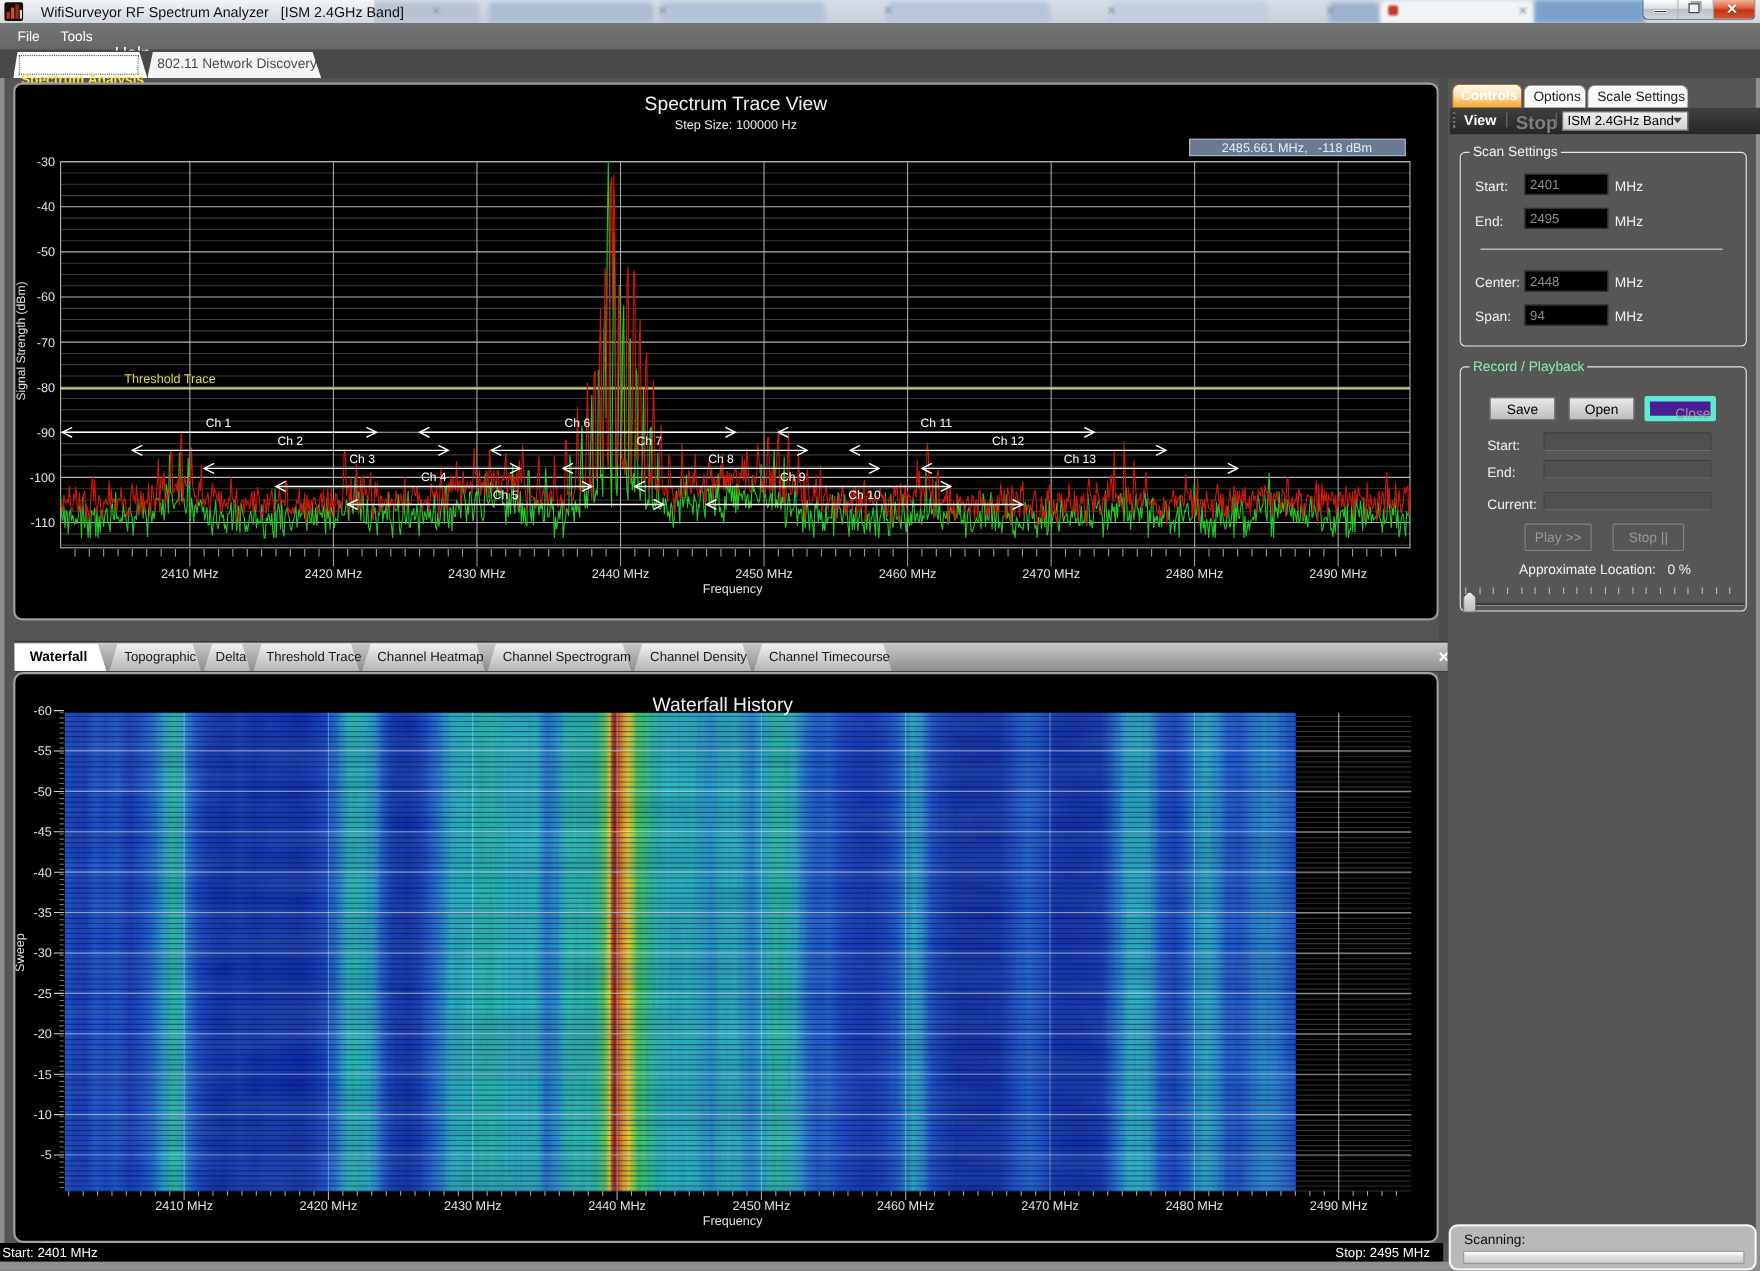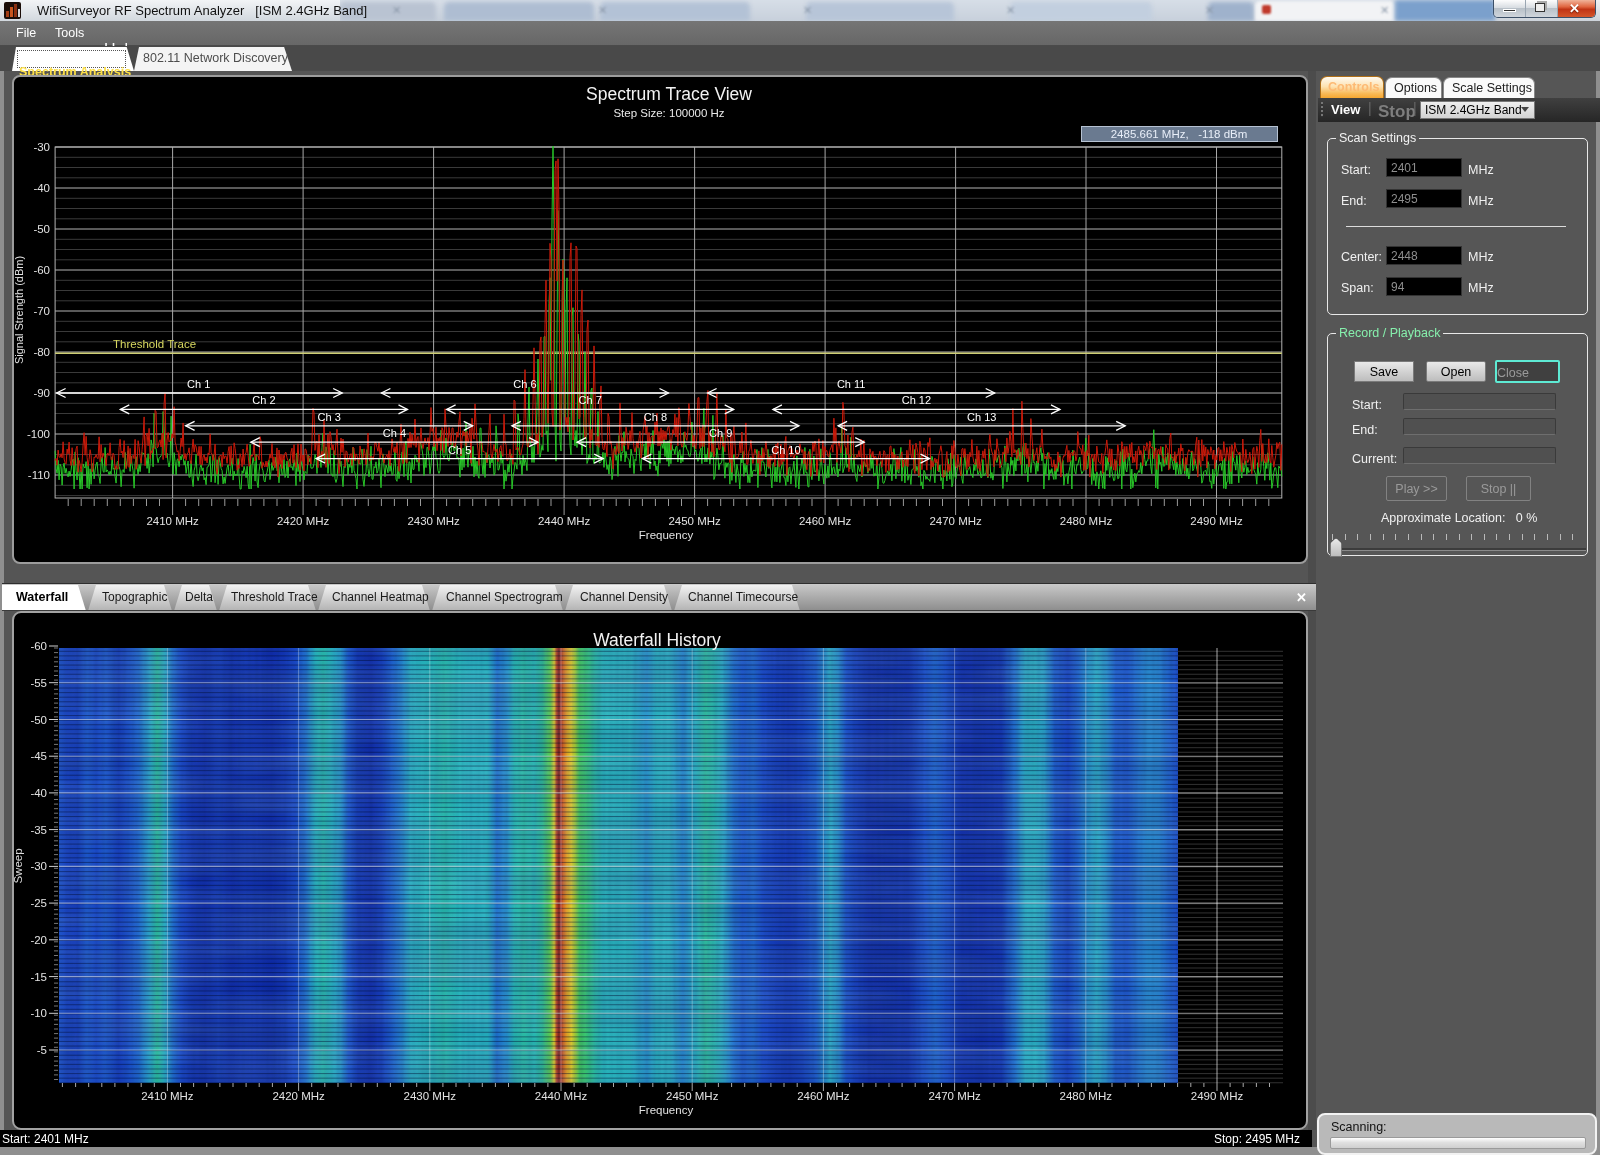--- a/index.html
+++ b/index.html
@@ -277,21 +277,21 @@
     <line x1="758.9" y1="332.4" x2="1046.0" y2="332.4" stroke="#fff" stroke-width="1.3"></line>
     <polyline points="767.9,327.9 758.9,332.4 767.9,336.9" fill="none" stroke="#fff" stroke-width="1.3"></polyline>
     <polyline points="1037.0,327.9 1046.0,332.4 1037.0,336.9" fill="none" stroke="#fff" stroke-width="1.3"></polyline>
     <text x="902.4" y="327.4" fill="#fff" font-size="11" text-anchor="middle">Ch 12</text>
     <line x1="824.1" y1="348.8" x2="1111.2" y2="348.8" stroke="#fff" stroke-width="1.3"></line>
     <polyline points="833.1,344.3 824.1,348.8 833.1,353.3" fill="none" stroke="#fff" stroke-width="1.3"></polyline>
     <polyline points="1102.2,344.3 1111.2,348.8 1102.2,353.3" fill="none" stroke="#fff" stroke-width="1.3"></polyline>
     <text x="967.7" y="343.8" fill="#fff" font-size="11" text-anchor="middle">Ch 13</text>
   </svg>
 
-<div class="abs" style="left:2px;top:583px;width:1316px;height:28px;background:linear-gradient(#c9c9c9,#8e8e8e);border-top:1px solid #2e2e2e;border-bottom:1px solid #3a3a3a;overflow:hidden">
+<div class="abs" style="left:13px;top:583px;width:1316px;height:28px;background:linear-gradient(#c9c9c9,#8e8e8e);border-top:1px solid #2e2e2e;border-bottom:1px solid #3a3a3a;overflow:hidden">
 <div class="abs" style="left:0px;top:1px;width:84px;height:26px;background:#fff;clip-path:polygon(0 0,76px 0,100% 100%,0 100%)"></div>
 <div class="abs" style="left:14px;top:6px;font-size:12.5px;font-weight:bold;color:#000">Waterfall</div>
 <div class="abs" style="left:86px;top:1px;width:84px;height:26px;background:linear-gradient(#f2f2f2,#b2b2b2);clip-path:polygon(8px 0,76px 0,100% 100%,0 100%)"></div>
 <div class="abs" style="left:100px;top:6px;font-size:12px;color:#1a1a1a">Topographic</div>
 <div class="abs" style="left:172px;top:1px;width:43px;height:26px;background:linear-gradient(#f2f2f2,#b2b2b2);clip-path:polygon(8px 0,35px 0,100% 100%,0 100%)"></div>
 <div class="abs" style="left:183px;top:6px;font-size:12px;color:#1a1a1a">Delta</div>
 <div class="abs" style="left:217px;top:1px;width:97px;height:26px;background:linear-gradient(#f2f2f2,#b2b2b2);clip-path:polygon(8px 0,89px 0,100% 100%,0 100%)"></div>
 <div class="abs" style="left:229px;top:6px;font-size:12px;color:#1a1a1a">Threshold Trace</div>
 <div class="abs" style="left:316px;top:1px;width:112px;height:26px;background:linear-gradient(#f2f2f2,#b2b2b2);clip-path:polygon(8px 0,104px 0,100% 100%,0 100%)"></div>
 <div class="abs" style="left:330px;top:6px;font-size:12px;color:#1a1a1a">Channel Heatmap</div>
@@ -769,21 +769,21 @@
 <div class="abs" style="left:2px;top:2px;font-size:12px;color:#fff">Start: 2401 MHz</div>
 <div class="abs" style="right:12px;top:2px;font-size:12px;color:#fff">Stop: 2495 MHz</div>
 </div>
 <div class="abs" style="left:0;top:1147px;width:1600px;height:8px;background:#8f8f8f"></div>
 
 <div class="abs" style="left:1316px;top:71px;width:280px;height:1076px;background:#565656"></div>
 <div class="abs" style="left:1308px;top:71px;width:8px;height:512px;background:#4c4c4c"></div>
 <div class="abs" style="left:1308px;top:611px;width:8px;height:519px;background:#4c4c4c"></div>
 
 <div class="abs" style="left:1320px;top:76px;width:64px;height:22px;background:linear-gradient(#fffaf0,#fde3b3 45%,#f9b854 80%,#f6a731);border:1px solid #b07018;border-bottom:none;border-radius:7px 7px 0 0"></div>
-<div class="abs" style="left:1328px;top:80px;font-size:12.5px;font-weight:bold;color:#fdba74">Controls</div>
+<div class="abs" style="left:1328px;top:80px;font-size:12.5px;font-weight:bold;color:#ffffff">Controls</div>
 <div class="abs" style="left:1385px;top:77px;width:57px;height:21px;background:#fafafa;border:1px solid #888;border-bottom:none;border-radius:7px 7px 0 0"></div>
 <div class="abs" style="left:1394px;top:81px;font-size:12.5px;color:#222">Options</div>
 <div class="abs" style="left:1443px;top:77px;width:92px;height:21px;background:#fafafa;border:1px solid #888;border-bottom:none;border-radius:7px 7px 0 0"></div>
 <div class="abs" style="left:1452px;top:81px;font-size:12.5px;color:#222">Scale Settings</div>
 
 <div class="abs" style="left:1318px;top:98px;width:282px;height:24px;background:linear-gradient(#404040,#262626)">
 <div class="abs" style="left:3px;top:4px;width:2px;height:15px;background:repeating-linear-gradient(180deg,#777 0 2px,#333 2px 4px)"></div>
 <div class="abs" style="left:13px;top:4px;font-size:13px;font-weight:bold;color:#fff">View</div>
 <div class="abs" style="left:50px;top:2px;font-size:14px;color:#666">|</div>
 <div class="abs" style="left:60px;top:4px;font-size:17px;font-weight:bold;color:#7e7e7e">Stop</div>
@@ -815,21 +815,21 @@
 <div class="abs" style="left:1341px;top:281px;font-size:12.5px;color:#f0f0f0">Span:</div>
 <div class="abs" style="left:1386px;top:277px;width:76px;height:19px;background:#000;border:1px solid #333">
     <span class="abs" style="left:4px;top:2px;font-size:12px;color:#8e8e8e">94</span>
   </div>
 <div class="abs" style="left:1468px;top:281px;font-size:12.5px;color:#f0f0f0">MHz</div>
 
 <div class="abs" style="left:1327px;top:333px;width:261px;height:223px;border:1.5px solid #e8e8e8;border-radius:5px"></div>
 <div class="abs" style="left:1336px;top:326px;font-size:12.5px;color:#86efac;background:#565656;padding:0 3px">Record / Playback</div>
 <div class="abs" style="left:1354px;top:361px;width:60px;height:21px;background:linear-gradient(#e9e9e9,#bdbdbd);border:1px solid #7a7a7a;border-radius:0;text-align:center"><span style="font-size:12.5px;color:#000;line-height:20px">Save</span></div>
 <div class="abs" style="left:1426px;top:361px;width:60px;height:21px;background:linear-gradient(#e9e9e9,#bdbdbd);border:1px solid #7a7a7a;border-radius:2px;text-align:center"><span style="font-size:12.5px;color:#000;line-height:20px">Open</span></div>
-<div class="abs" style="left:1495px;top:360px;width:65px;height:23px;background:#404040;border:2px solid #5eead4;border-radius:2px;text-align:left"><span style="font-size:12.5px;color:#9a9a9a;line-height:22px">Close</span></div>
+<div class="abs" style="left:1495px;top:360px;width:65px;height:23px;background:#4c1d95;border:5px solid #5eead4;border-radius:2px;text-align:right"><span style="font-size:12.5px;color:#9a9a9a;line-height:22px">Close</span></div>
 <div class="abs" style="left:1352px;top:398px;font-size:12.5px;color:#f0f0f0">Start:</div>
 <div class="abs" style="left:1403px;top:393px;width:153px;height:17px;background:#505050;border:1px solid #3a3a3a;border-bottom-color:#6e6e6e;border-radius:2px"></div>
 <div class="abs" style="left:1352px;top:423px;font-size:12.5px;color:#f0f0f0">End:</div>
 <div class="abs" style="left:1403px;top:418px;width:153px;height:17px;background:#505050;border:1px solid #3a3a3a;border-bottom-color:#6e6e6e;border-radius:2px"></div>
 <div class="abs" style="left:1352px;top:452px;font-size:12.5px;color:#f0f0f0">Current:</div>
 <div class="abs" style="left:1403px;top:447px;width:153px;height:17px;background:#505050;border:1px solid #3a3a3a;border-bottom-color:#6e6e6e;border-radius:2px"></div>
 <div class="abs" style="left:1386px;top:476px;width:61px;height:25px;background:#565656;border:1px solid #828282;border-radius:2px;text-align:center"><span style="font-size:12.5px;color:#9a9a9a;line-height:24px">Play &gt;&gt;</span></div>
 <div class="abs" style="left:1466px;top:476px;width:65px;height:25px;background:#565656;border:1px solid #828282;border-radius:2px;text-align:center"><span style="font-size:12.5px;color:#9a9a9a;line-height:24px">Stop ||</span></div>
 <div class="abs" style="left:1381px;top:511px;font-size:12.5px;color:#f0f0f0">Approximate Location:&nbsp;&nbsp; 0 %</div>
 <div style="position:absolute;left:1332px;top:534px;width:1px;height:6px;background:#b9b9b9"></div>

